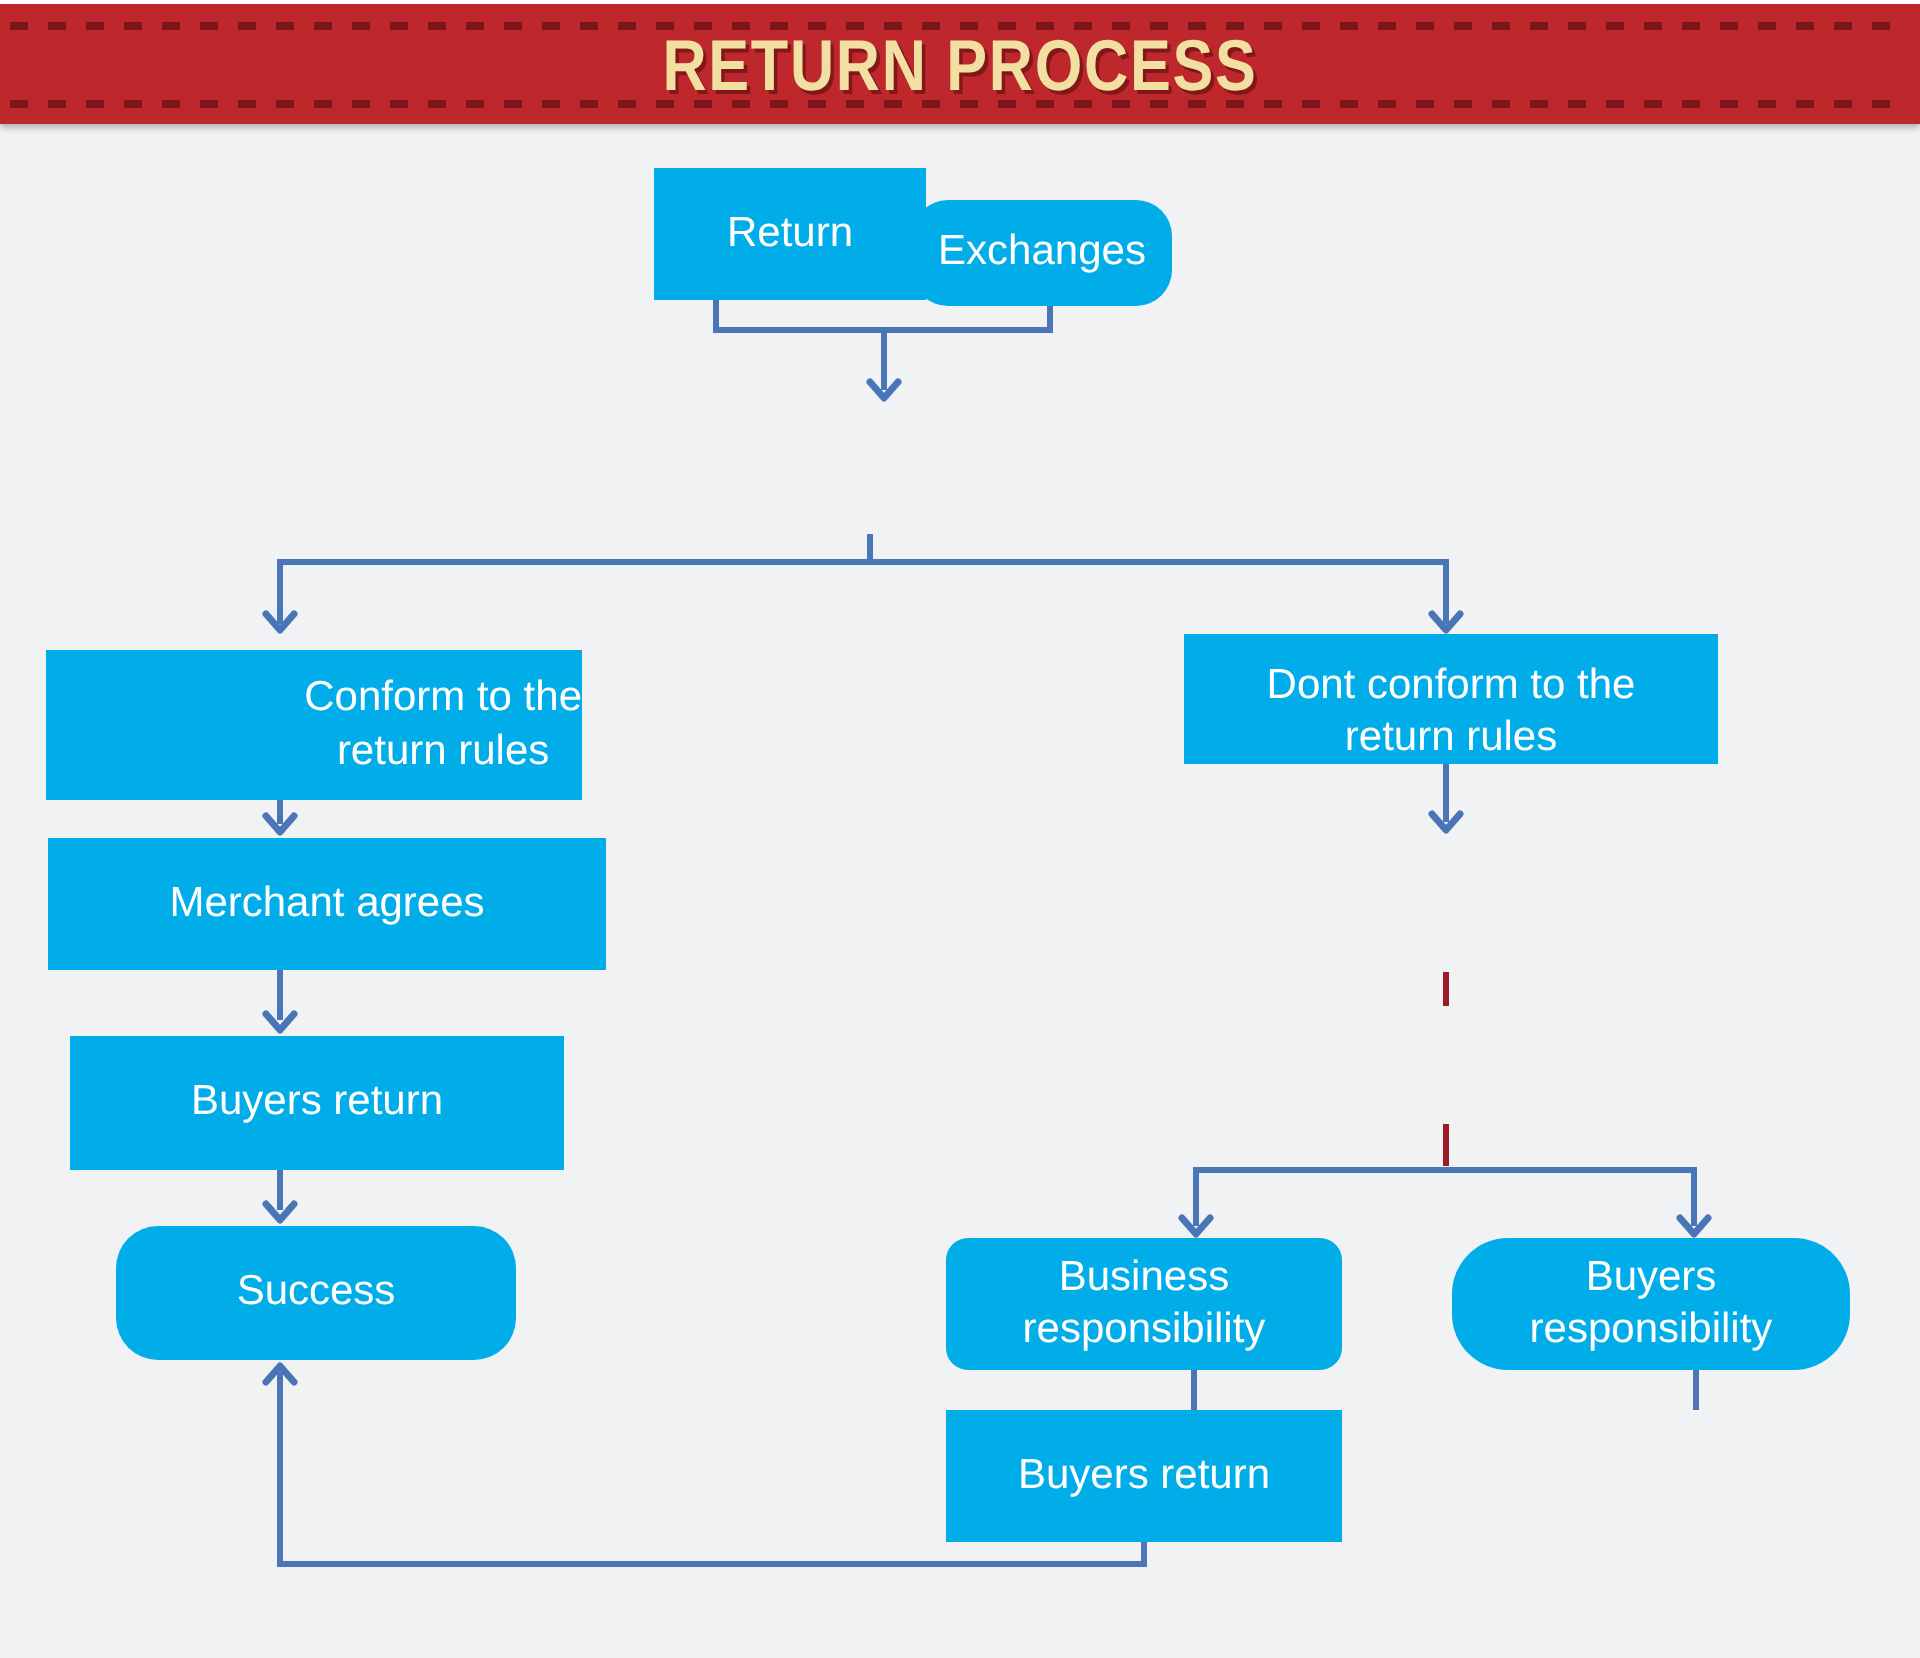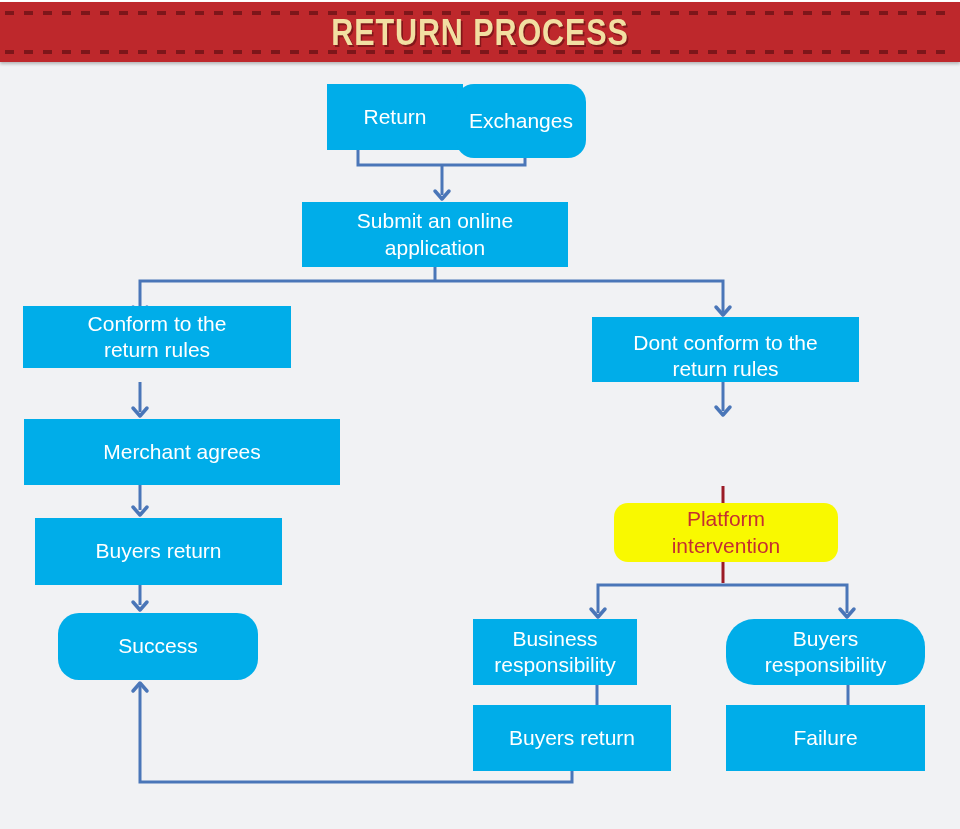--- a/index.html
+++ b/index.html
@@ -19,31 +19,31 @@
           text-align:center;font-size:36px;font-weight:700;letter-spacing:1px;
           color:var(--banner-title,#F2DFA2);
           transform:scaleX(.85);
           text-shadow:2px 2px 0 rgba(80,10,12,.55);}
 
   
   .node{position:absolute;background:var(--node-cyan,#00ADE9);color:var(--node-text,#ffffff);
         display:flex;align-items:center;justify-content:center;text-align:center;
         font-size:21px;line-height:1.25;white-space:pre-line;}
   #n-return{left:282px;top:84px;width:136px;height:66px;margin-left:45px;}
-  #n-exchanges{left:456px;top:84px;width:130px;height:74px;border-radius:18px;}
+  #n-exchanges{left:456px;top:100px;width:130px;height:53px;border-radius:18px;}
   #n-submit{left:302px;top:202px;width:266px;height:65px;}
-  #n-conform{left:23px;top:306px;width:268px;height:62px;}
+  #n-conform{left:23px;top:325px;width:268px;height:75px;justify-content:flex-end;}
   #n-dont-conform{left:592px;top:317px;width:267px;height:65px;align-items:flex-end;}
-  #n-merchant-agrees{left:24px;top:419px;width:316px;height:66px;}
+  #n-merchant-agrees{left:24px;top:419px;width:279px;height:66px;}
   #n-merchant-dont{left:592px;top:419px;width:266px;height:67px;}
   #n-buyers-return-left{left:35px;top:518px;width:247px;height:67px;}
   #n-success{left:58px;top:613px;width:200px;height:67px;border-radius:21px;}
   #n-platform{left:614px;top:503px;width:224px;height:59px;border-radius:14px;
               background:var(--highlight-yellow,#F9F900);color:var(--highlight-text,#C53030);}
-  #n-business{left:473px;top:619px;width:164px;height:66px;}
+  #n-business{left:473px;top:619px;width:198px;height:66px;border-radius:11px;}
   #n-buyers-resp{left:726px;top:619px;width:199px;height:66px;border-radius:28px;}
   #n-buyers-return-right{left:473px;top:705px;width:198px;height:66px;}
   #n-failure{left:726px;top:705px;width:199px;height:66px;}
 
   
   svg.wires{position:absolute;left:0;top:0;}
   .edge{stroke:var(--connector-blue,#4A76B8);stroke-width:3;fill:none;}
   .edge-maroon{stroke:var(--connector-maroon,#9B1B26);stroke-width:3;fill:none;}
   .arrow{stroke:var(--connector-blue,#4A76B8);stroke-width:3.5;fill:none;
          stroke-linecap:round;stroke-linejoin:round;}
@@ -91,52 +91,41 @@
     <path class="edge" d="M572 771 L572 782 L140 782 L140 686"></path>
     <path class="arrow" d="M133 691 L140 683 L147 691"></path>
   </svg>
 
   <div class="node" id="n-return">
     <span>Return</span>
   </div>
   <div class="node" id="n-exchanges">
     <span>Exchanges</span>
   </div>
-  <div class="node" id="n-submit">
-    <span>Submit an online
-application</span>
-  </div>
   <div class="node" id="n-conform">
     <span>Conform to the
 return rules</span>
   </div>
   <div class="node" id="n-dont-conform">
     <span>Dont conform to the
 return rules</span>
   </div>
   <div class="node" id="n-merchant-agrees">
     <span>Merchant agrees</span>
   </div>
   <div class="node" id="n-buyers-return-left">
     <span>Buyers return</span>
   </div>
   <div class="node" id="n-success">
     <span>Success</span>
   </div>
-  <div class="node" id="n-platform">
-    <span>Platform
-intervention</span>
-  </div>
   <div class="node" id="n-business">
     <span>Business
 responsibility</span>
   </div>
   <div class="node" id="n-buyers-resp">
     <span>Buyers
 responsibility</span>
   </div>
   <div class="node" id="n-buyers-return-right">
     <span>Buyers return</span>
   </div>
-  <div class="node" id="n-failure">
-    <span>Failure</span>
-  </div>
 </div>
 
 </body></html>

